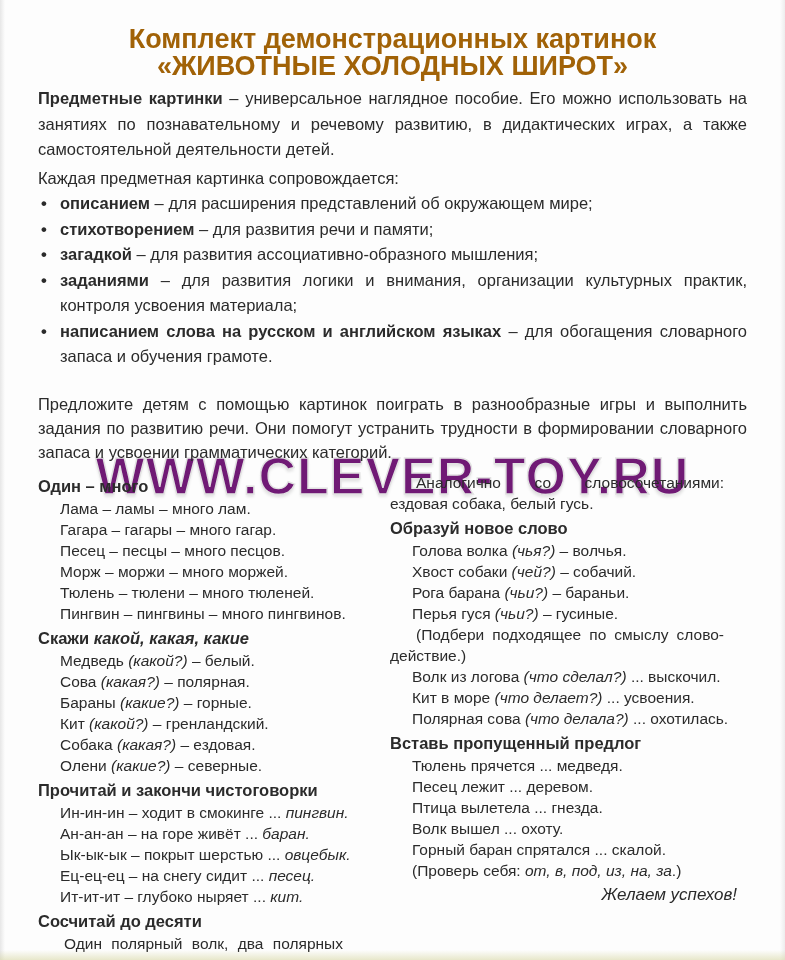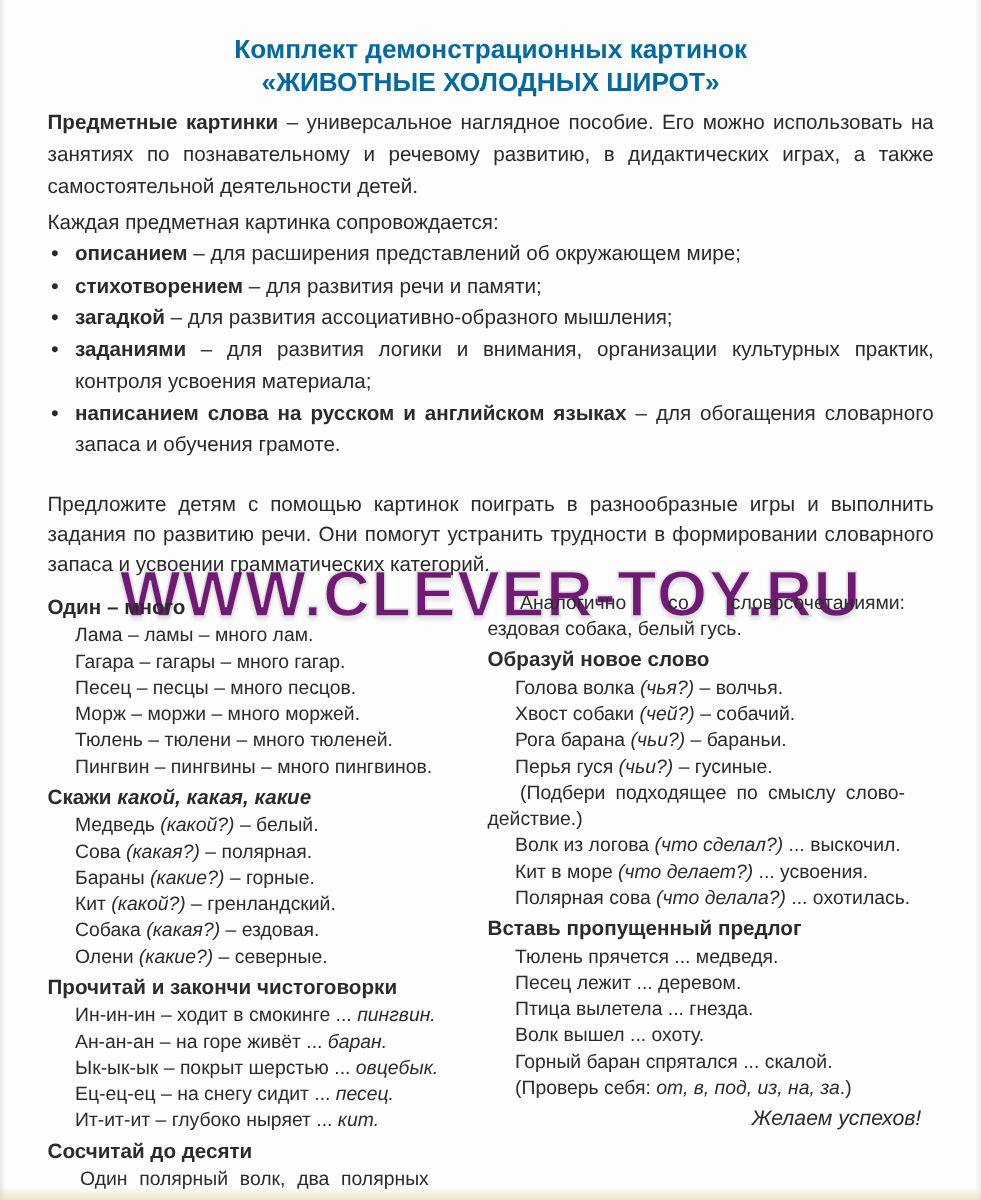--- a/index.html
+++ b/index.html
@@ -12,21 +12,21 @@
   
   .watermark{
     position:absolute;top:446px;left:0;width:100%;
     text-align:center;white-space:nowrap;
     font-size:52px;font-weight:700;letter-spacing:1px;
     color:#701a75;-webkit-text-stroke:1.4px #e2e2e2;
     text-shadow:0 3px 3px rgba(0,0,0,0.10);
     z-index:0;user-select:none;
   }
   .content{position:relative;z-index:1;padding:26px 38px 0 38px;}
-  h1{margin:0 0 6px 0;text-align:center;font-size:21px;line-height:27px;font-weight:bold;color:#0369a1;}
+  h1{margin:0 0 6px 0;text-align:center;font-size:27px;line-height:27px;font-weight:bold;color:#a16207;}
   .par{margin:3px 0 0 0;font-size:16.5px;line-height:25.5px;text-align:justify;}
   .par b{font-weight:bold;}
   .suggest{margin-top:22px;line-height:24px;}
   ul.features{margin:0;padding:0;list-style:none;}
   ul.features li{
     position:relative;padding-left:22px;margin:0;
     font-size:16.5px;line-height:25.5px;text-align:justify;
   }
   ul.features li::before{content:"\2022";position:absolute;left:3px;font-weight:bold;}
   

